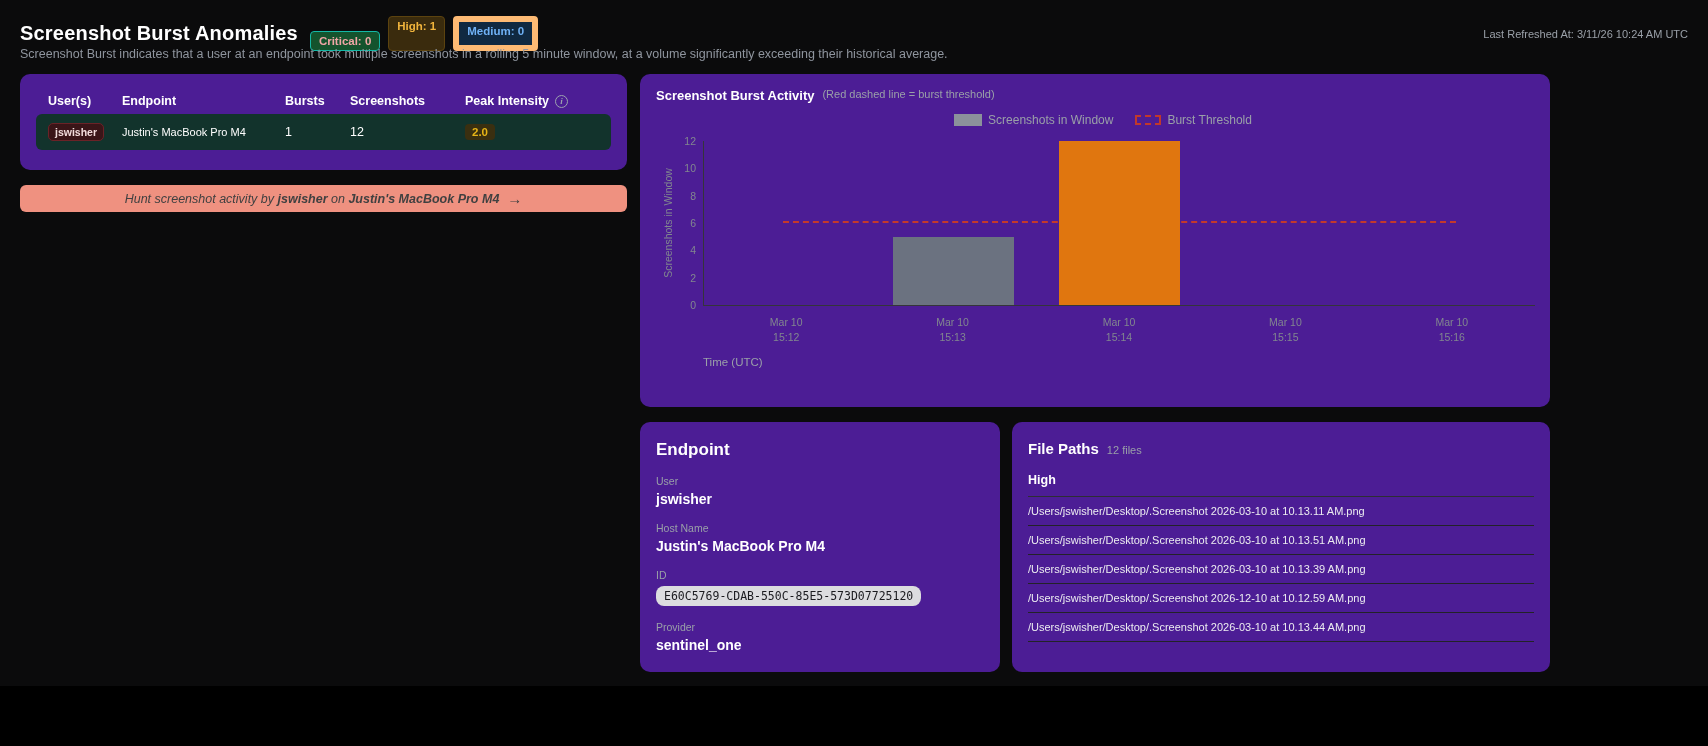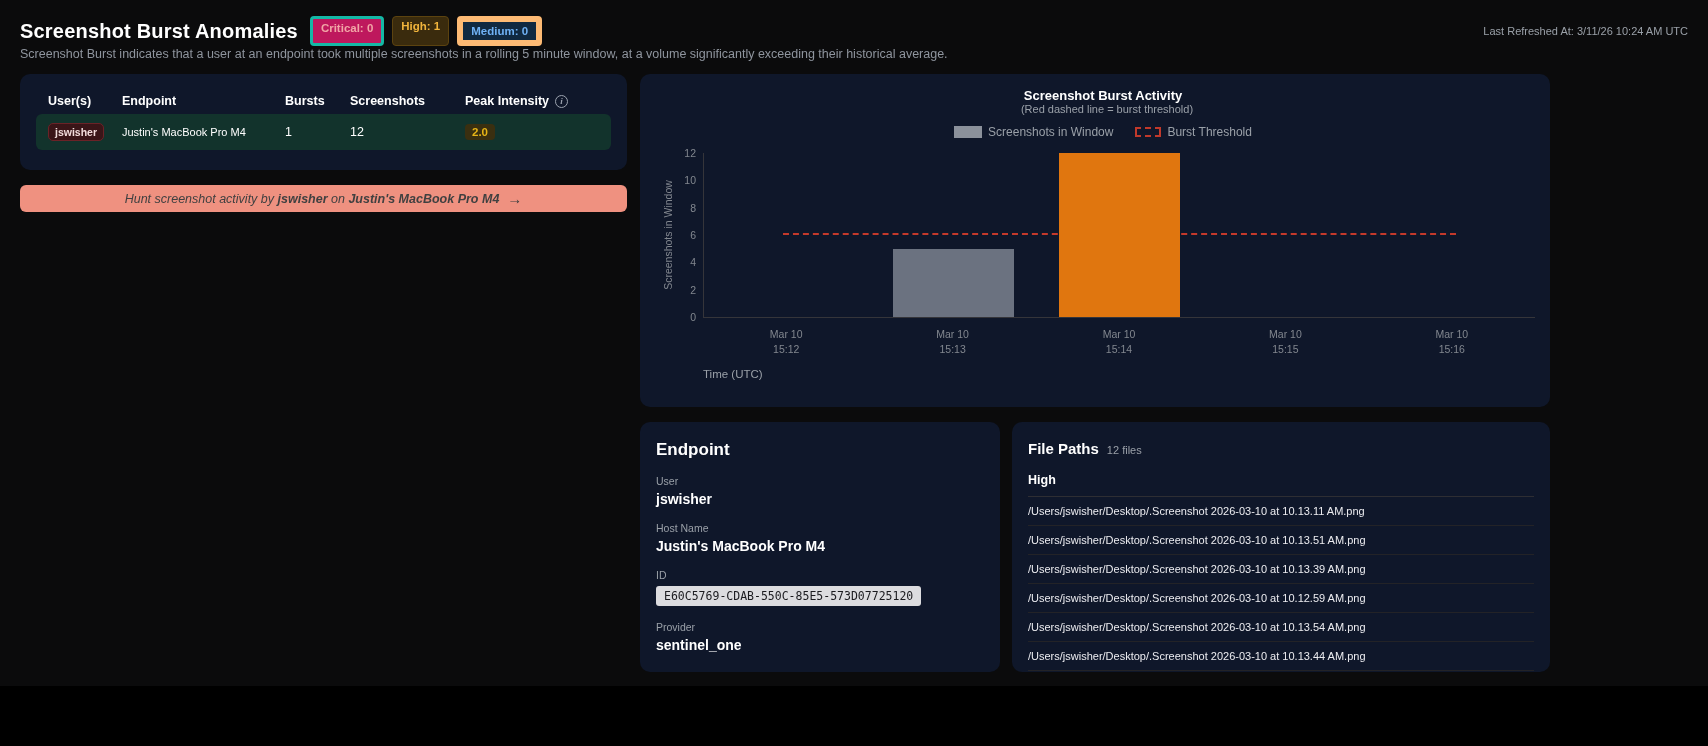--- a/index.html
+++ b/index.html
@@ -5,69 +5,69 @@
   * { margin:0; padding:0; box-sizing:border-box; }
   body { background:#000; font-family:"Liberation Sans", sans-serif; color:#fff; }
   .app { position:relative; width:1708px; height:746px; background:#000; overflow:hidden; }
   .main { position:absolute; left:0; top:0; width:1708px; height:686px; background:#0b0b0c; }
 
   
   .header { position:absolute; left:20px; right:20px; top:16px; display:flex; align-items:center; }
   .page-title { font-size:20px; font-weight:700; letter-spacing:.2px; }
   .badges { display:flex; gap:8px; margin-left:12px; }
   .badge { font-size:11.5px; font-weight:700; padding:3px 8px; border-radius:4px; }
-  .badge.critical { background:#be185d; color:#f1a6a6; border:3px solid #14b8a6; }
+  .badge.critical { background:#14532d; color:#f1a6a6; border:1px solid #14b8a6;margin-top:15px; }
   .badge.high { background:#3a2b0d; color:#f0b43c; border:1px solid #5c430f; }
   .badge.medium { background:#102941; color:#6fb1f5; border:6px solid #fdba74; }
   .refreshed { margin-left:auto; font-size:11px; color:#9aa0a8; }
   .subtitle { position:absolute; left:20px; top:47px; font-size:12.5px; color:#8f959e; }
 
-  .card { position:absolute; background:#0f172a; border-radius:10px; }
+  .card { position:absolute; background:#4c1d95; border-radius:10px; }
 
   
   .table-card { left:20px; top:74px; width:607px; height:96px; padding:14px 16px; }
   .tbl-grid { display:grid; grid-template-columns:74px 163px 65px 115px 1fr; align-items:center; }
   .tbl-head { height:26px; }
   .tbl-head > div { font-size:12.5px; font-weight:700; padding-left:12px; color:#fff; display:flex; align-items:center; }
   .tbl-row { height:36px; border-radius:6px; background:#12332c; cursor:pointer; }
   .tbl-row > div { padding-left:12px; font-size:12.5px; }
   .cell-endpoint { font-size:11px !important; }
   .user-chip { display:inline-block; background:#3a1518; border:1px solid #6b2227; color:#f2dcdc; font-size:10.5px; font-weight:700; padding:2px 6px; border-radius:5px; }
   .peak-chip { display:inline-block; background:#3a2f10; color:#e7b416; font-size:11.5px; font-weight:700; padding:2px 7px; border-radius:4px; }
   .info-icon { display:inline-flex; align-items:center; justify-content:center; width:13px; height:13px; border:1px solid #9ca3af; border-radius:50%; color:#9ca3af; font-size:9px; font-style:italic; font-family:"Liberation Serif", serif; margin-left:6px; cursor:pointer; }
 
   
   .hunt-banner { position:absolute; left:20px; top:185px; width:607px; height:27px; background:#ef9180; border-radius:6px; display:flex; align-items:center; justify-content:center; font-style:italic; font-size:12.5px; color:#404040; cursor:pointer; }
   .hunt-banner .strong { font-weight:700; }
   .hunt-banner .arrow { font-style:normal; font-weight:700; font-size:15px; margin-left:8px; }
 
   
   .chart-card { left:640px; top:74px; width:910px; height:333px; padding:14px 0 0 16px; }
-  .chart-title-row { display:flex; align-items:center;flex-direction:column; }
+  .chart-title-row { display:flex; align-items:flex-start; }
   .chart-title { font-size:13px; font-weight:700; }
   .chart-subtitle { font-size:11px; color:#9aa0a8; margin-left:8px; }
   .legend { display:flex; justify-content:center; gap:22px; margin-top:9px; height:16px; align-items:center; }
   .legend-item { display:flex; align-items:center; gap:6px; font-size:12px; color:#9aa0a8; }
   .swatch-bar { width:28px; height:12px; background:#8b919b; }
   .swatch-dash { width:26px; height:10px; border:2px dashed #c0392b; background:transparent; }
   .plot { position:relative; margin-left:47px; margin-top:13px; width:832px; height:165px; border-left:1px solid #35353a; border-bottom:1px solid #35353a; }
   .y-axis-label { position:absolute; left:-36px; top:50%; transform:translate(-50%,-50%) rotate(-90deg); white-space:nowrap; font-size:10.5px; color:#82878f; }
   .ytick { position:absolute; right:calc(100% + 8px); transform:translateY(0); font-size:10.5px; color:#82878f; }
   .bar { position:absolute; bottom:0; z-index:2; }
   .threshold { position:absolute; left:9.5%; right:9.5%; border-top:2px dashed #c4392b; z-index:1; }
   .x-ticks { position:relative; margin-left:47px; width:832px; height:40px; }
   .xtick { position:absolute; top:9px; transform:translateX(-50%); white-space:pre-line; text-align:center; font-size:10.5px; color:#82878f; line-height:1.45; }
   .x-axis-title { margin-left:47px; width:832px; text-align:left; font-size:11.5px; color:#9aa0a8; margin-top:10px; }
 
   
   .endpoint-card { left:640px; top:422px; width:360px; height:250px; padding:18px 16px; }
   .card-h1 { font-size:17px; font-weight:700; }
   .field-label { font-size:10.5px; color:#9aa0a8; margin-top:15px; }
   .field-value { font-size:14px; font-weight:700; margin-top:4px; }
-  .id-chip { display:inline-block; background:#dcdcdf; color:#1b1b1f; font-family:"DejaVu Sans Mono", monospace; font-size:11.5px; padding:3px 8px; border-radius:3px; margin-top:5px; }
+  .id-chip { display:inline-block; background:#dcdcdf; color:#1b1b1f; font-family:"DejaVu Sans Mono", monospace; font-size:11.5px; padding:3px 8px; border-radius:8px; margin-top:5px; }
 
   
   .files-card { left:1012px; top:422px; width:538px; height:250px; padding:18px 16px; overflow:hidden; }
   .files-title-row { display:flex; align-items:baseline; gap:8px;text-align:center; }
   .files-count { font-size:11px; color:#9aa0a8; }
   .path-head { font-size:12.5px; font-weight:700; margin-top:16px; padding-bottom:9px; border-bottom:1px solid #2e2e33; }
   .path-row { font-size:11px; color:#ececf0; padding:8px 0; border-bottom:1px solid #232327; }
 </style>
 </head>
 <body>
@@ -169,20 +169,19 @@
     <div class="card files-card">
       <div class="files-title-row">
         <span class="card-h1" style="font-size:15px;">File Paths</span>
         <span class="files-count">12 files</span>
       </div>
       <div class="path-head">High</div>
       <div>
         <div class="path-row">/Users/jswisher/Desktop/.Screenshot 2026-03-10 at 10.13.11 AM.png</div>
         <div class="path-row">/Users/jswisher/Desktop/.Screenshot 2026-03-10 at 10.13.51 AM.png</div>
         <div class="path-row">/Users/jswisher/Desktop/.Screenshot 2026-03-10 at 10.13.39 AM.png</div>
-        <div class="path-row">/Users/jswisher/Desktop/.Screenshot 2026-03-10 at 10.12.59 AM.png</div>
-        <div class="path-row">/Users/jswisher/Desktop/.Screenshot 2026-03-10 at 10.13.54 AM.png</div>
+        <div class="path-row">/Users/jswisher/Desktop/.Screenshot 2026-12-10 at 10.12.59 AM.png</div>
         <div class="path-row">/Users/jswisher/Desktop/.Screenshot 2026-03-10 at 10.13.44 AM.png</div>
       </div>
     </div>
 
   </div>
 </div>
 
 </body></html>

